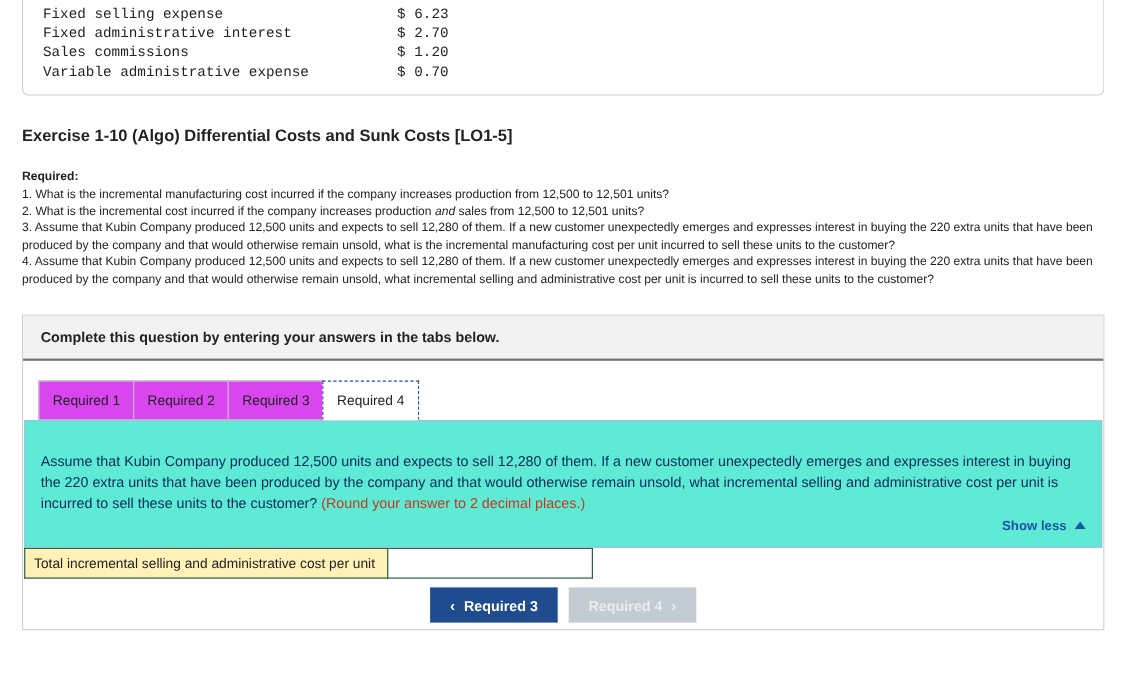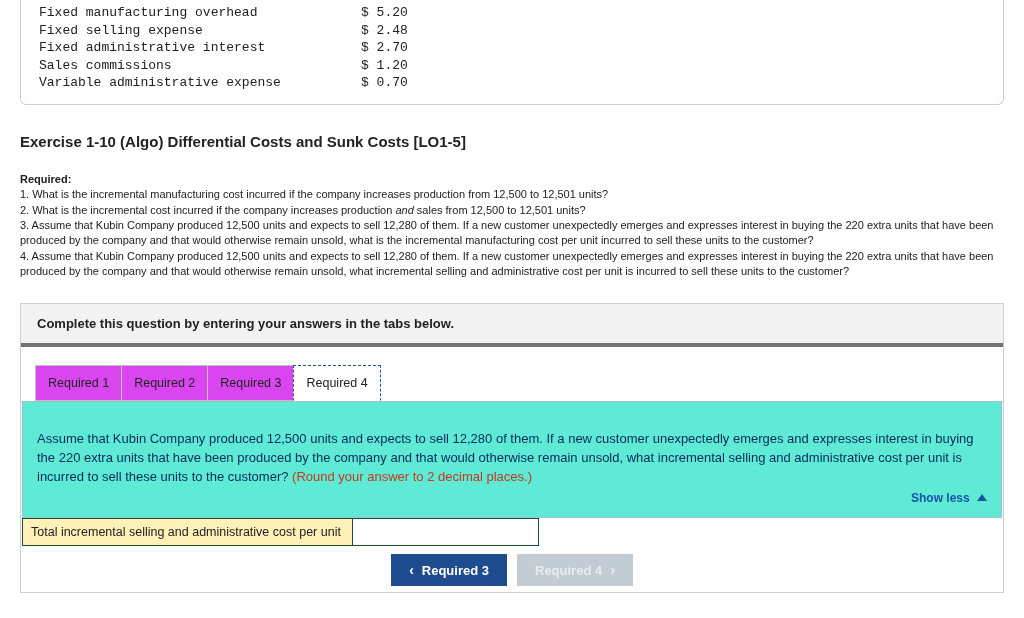--- a/index.html
+++ b/index.html
@@ -32,21 +32,21 @@
   .req-block { line-height: 1.4; font-size: 11px; }
   .req-block em { font-style: italic; }
   .req-block p { margin: 0; }
   .answer-area {
     border: 1px solid #cfcfcf;
     margin-top: 24px;
     background: #fff;
   }
   .complete-bar {
     background: #f2f2f2;
-    border-bottom: 4px solid #737373;
+    border-bottom: 2px solid #737373;
     padding: 12px 16px;
     font-weight: bold;
     font-size: 13px;
   }
   .tabs {
     display: flex;
     padding: 18px 0 0 14px;
   }
   .tab {
     border: 1px solid #bfbfbf;
@@ -131,26 +131,22 @@
   }
   .nav-btn.prev { background: #1f4b8f; }
   .nav-btn.next { background: #c3cbd3; color: #e9edf1; cursor: default; }
   .chev { font-size: 14px; font-weight: bold; }
 </style>
 </head>
 <body>
 
 <div class="cost-box" id="cost-listing">
     <div class="cost-row">
-      <div class="cost-label">Fixed manufacturing overhead</div>
-      <div class="cost-val">$ 5.20</div>
-    </div>
-    <div class="cost-row">
       <div class="cost-label">Fixed selling expense</div>
-      <div class="cost-val">$ 2.48</div>
+      <div class="cost-val">$ 6.23</div>
     </div>
     <div class="cost-row">
       <div class="cost-label">Fixed administrative interest</div>
       <div class="cost-val">$ 2.70</div>
     </div>
     <div class="cost-row">
       <div class="cost-label">Sales commissions</div>
       <div class="cost-val">$ 1.20</div>
     </div>
     <div class="cost-row">

